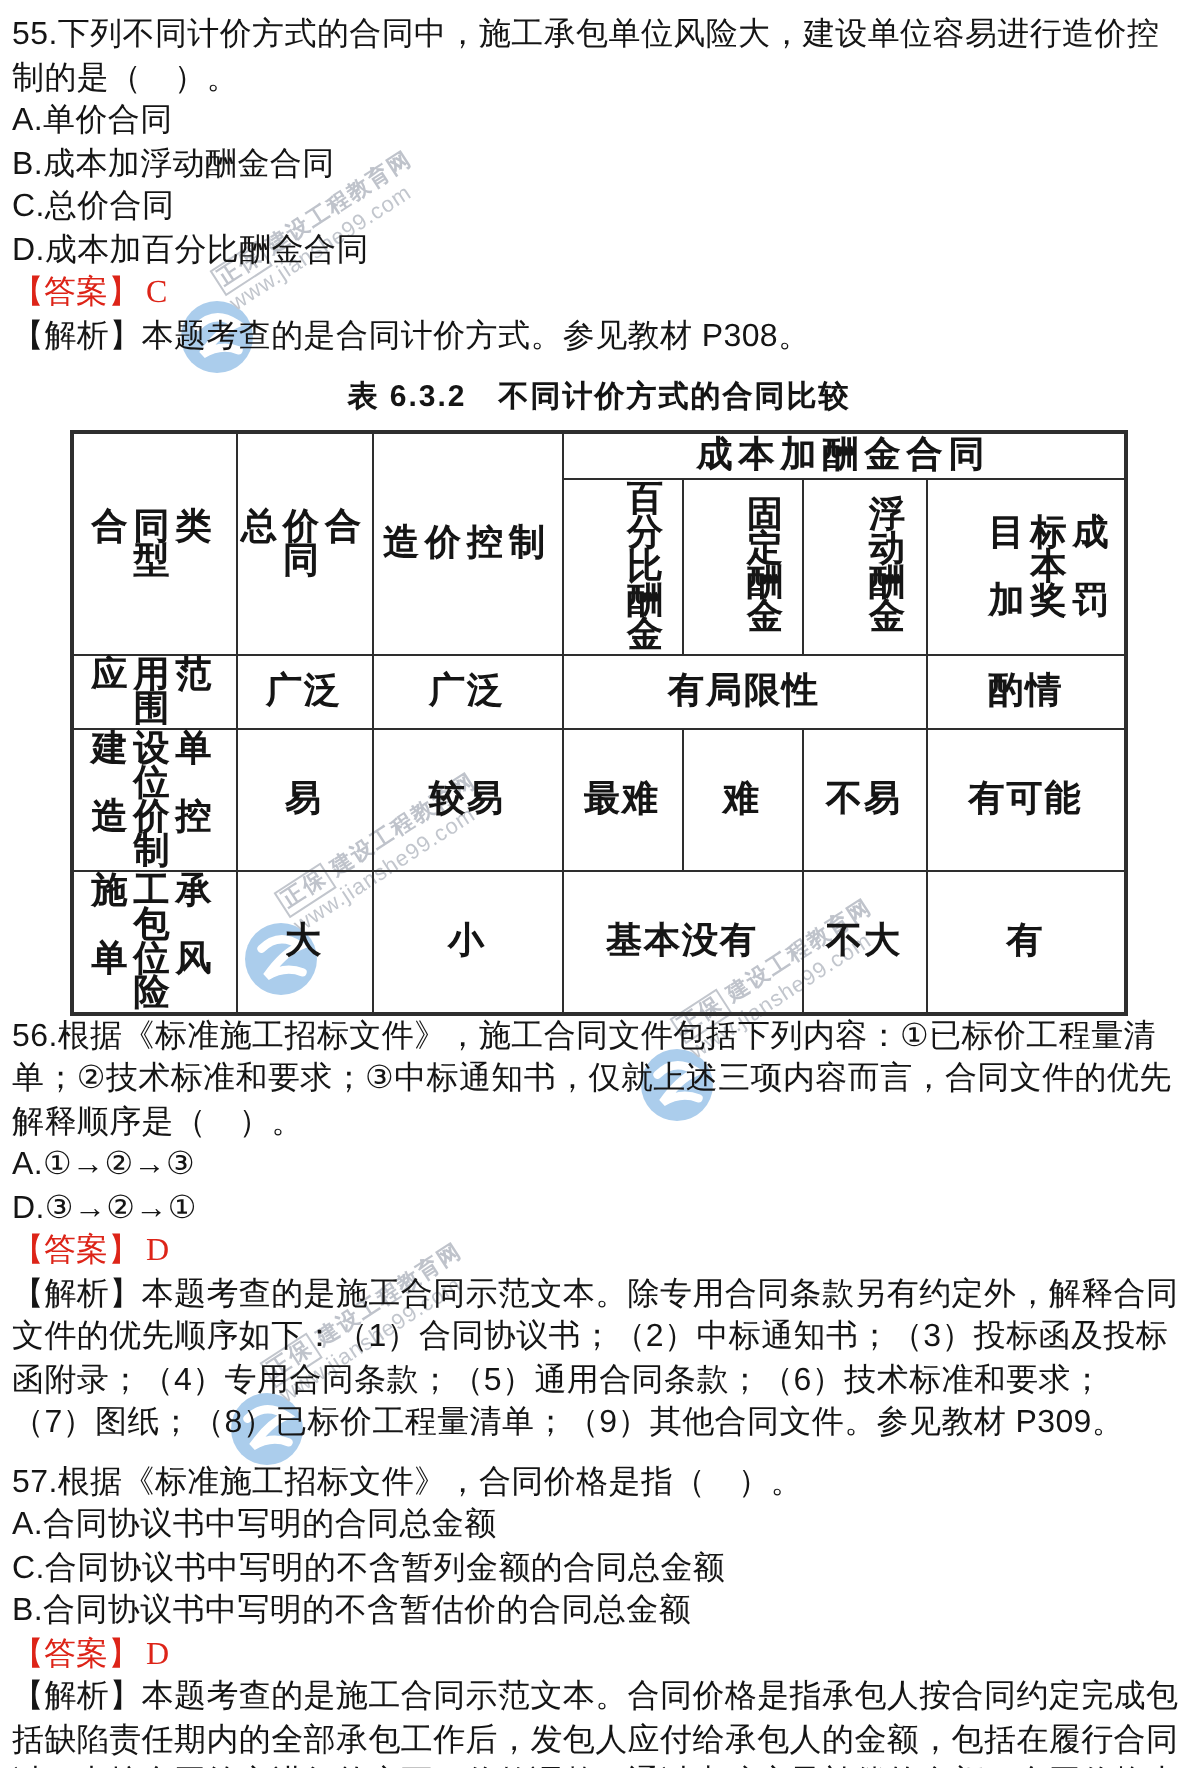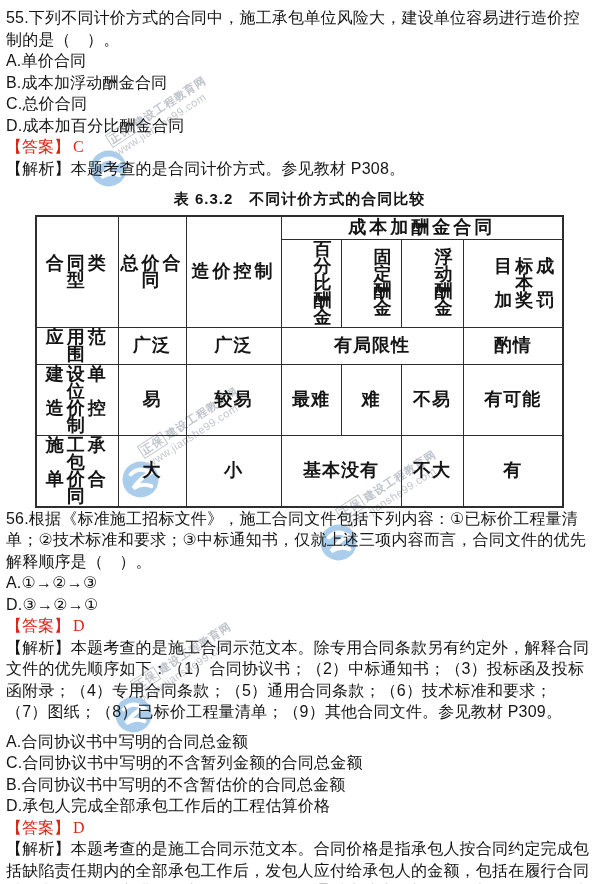--- a/index.html
+++ b/index.html
@@ -158,41 +158,41 @@
 造价控制</td>
           <td>易</td>
           <td>较易</td>
           <td>最难</td>
           <td>难</td>
           <td>不易</td>
           <td>有可能</td>
         </tr>
         <tr class="r3">
           <td class="hd">施工承包
-单价合同</td>
+单位风险</td>
           <td>大</td>
           <td>小</td>
           <td colspan="2">基本没有</td>
           <td>不大</td>
           <td>有</td>
         </tr>
       </tbody>
     </table>
   </div>
 
   <section class="q56">
     <p class="stem">56.根据《标准施工招标文件》，施工合同文件包括下列内容：①已标价工程量清单；②技术标准和要求；③中标通知书，仅就上述三项内容而言，合同文件的优先解释顺序是（　）。</p>
     <p class="option">A.①→②→③</p>
     <p class="option">D.③→②→①</p>
     <p class="answer"><span>【答案】</span><span class="ans-val">D</span></p>
     <p class="analysis">【解析】本题考查的是施工合同示范文本。除专用合同条款另有约定外，解释合同文件的优先顺序如下：（1）合同协议书；（2）中标通知书；（3）投标函及投标函附录；（4）专用合同条款；（5）通用合同条款；（6）技术标准和要求；（7）图纸；（8）已标价工程量清单；（9）其他合同文件。参见教材 P309。</p>
   </section>
 
   <section class="q57">
+    <p class="stem">57.根据《标准施工招标文件》，合同价格是指（　）。</p>
     <p class="option">A.合同协议书中写明的合同总金额</p>
     <p class="option">C.合同协议书中写明的不含暂列金额的合同总金额</p>
     <p class="option">B.合同协议书中写明的不含暂估价的合同总金额</p>
-    <p class="option">D.承包人完成全部承包工作后的工程估算价格</p>
     <p class="answer"><span>【答案】</span><span class="ans-val">D</span></p>
     <p class="analysis">【解析】本题考查的是施工合同示范文本。合同价格是指承包人按合同约定完成包括缺陷责任期内的全部承包工作后，发包人应付给承包人的金额，包括在履行合同过程中按合同约定进行的变更、价款调整、通过索赔应予补偿的金额。合同价格也是承包人完成全部承包工作后的工程结算价格。参见教材 P311。</p>
   </section>
 
 </div>
 
 </body></html>

